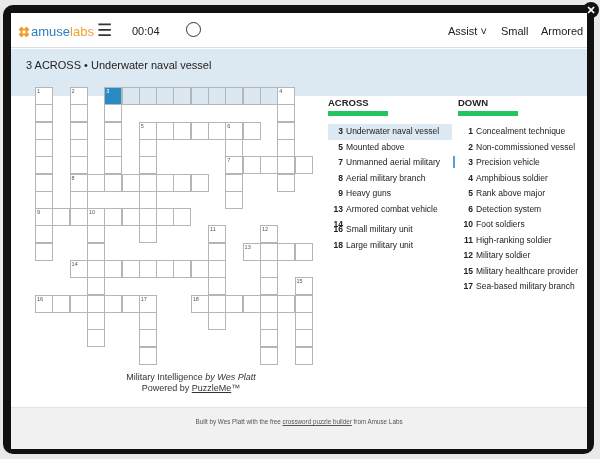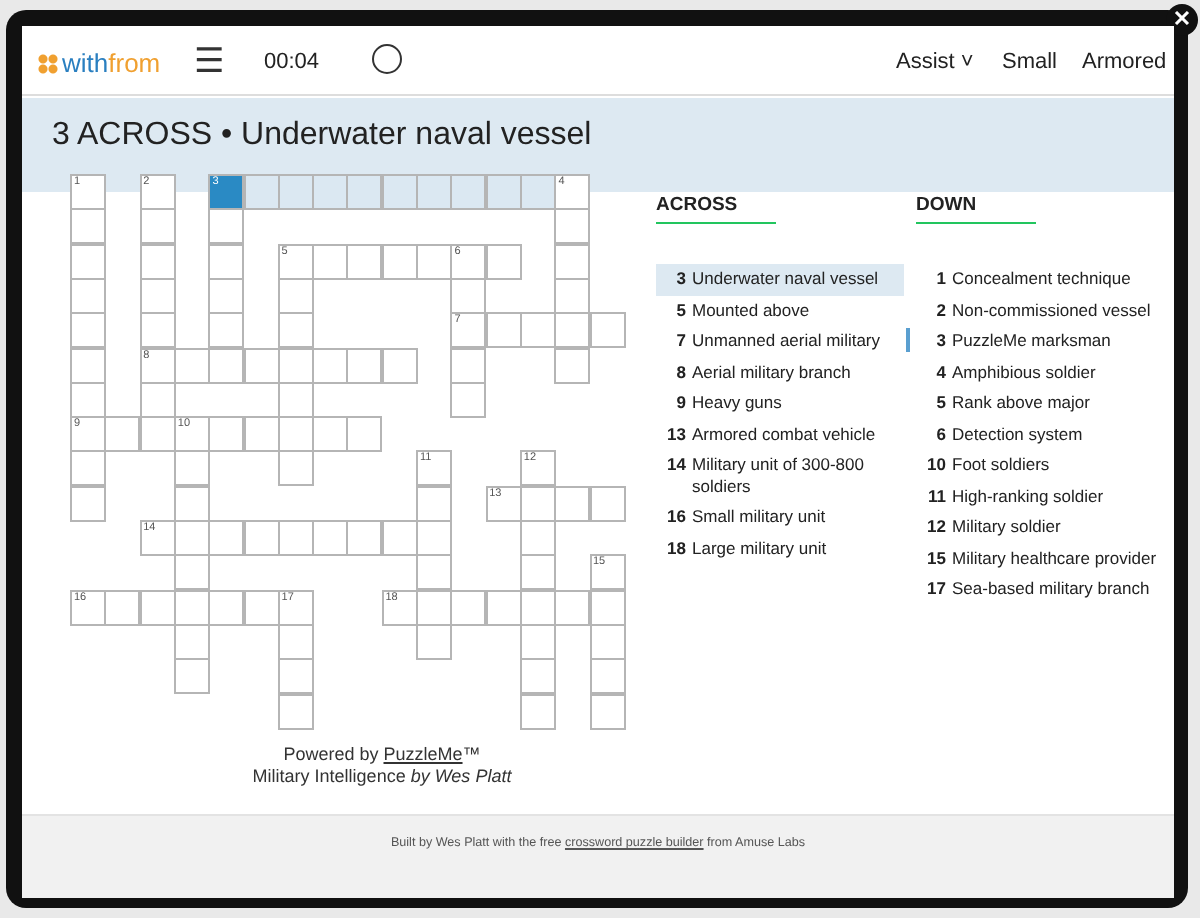--- a/index.html
+++ b/index.html
@@ -8,46 +8,46 @@
 .win{position:absolute;left:11px;top:13px;width:576px;height:436px;background:#fff;overflow:hidden}
 .close{position:absolute;left:583px;top:2px;width:16px;height:16px;border-radius:50%;background:#111;color:#fff;font-size:11px;font-weight:bold;text-align:center;line-height:16px}
 .hdr{position:absolute;left:0;top:0;width:576px;height:35px;border-bottom:1px solid #ddd}
 .logo{position:absolute;left:8px;top:11px;font-size:13px;color:#2a7fc0}
 .logo .l{color:#f0a030}
 .logo .dots{display:inline-block;width:10px;height:10px;margin-right:2px;vertical-align:-1px;background:radial-gradient(circle,#f0a030 2px,transparent 2.5px) 0 0/5px 5px}
 .menu{position:absolute;left:86px;top:7px;font-size:17px;color:#333}
 .timer{position:absolute;left:121px;top:12px;font-size:11px;color:#222}
 .addu{position:absolute;left:175px;top:9px;width:15px;height:15px;border:1.5px solid #333;border-radius:50%}
 .navr{position:absolute;top:12px;font-size:11px;color:#222}
-.clueBar{position:absolute;left:0;top:36px;width:576px;height:47px;background:#dde9f2;font-size:16px;color:#222;padding:10px 0 0 15px}
+.clueBar{position:absolute;left:0;top:36px;width:576px;height:47px;background:#dde9f2;font-size:11px;color:#222;padding:10px 0 0 15px}
 .grid{position:absolute;left:0;top:0}
 .cell{position:absolute;width:18px;height:18px;border:1px solid #b5b5b5;background:#fff}
 .cell .n{position:absolute;left:1px;top:0;font-size:5.5px;color:#555}
 .cell.hl{background:#dbe8f2}
 .cell.cur{background:#2a8ac4}
 .cell.cur .n{color:#fff}
 .title{position:absolute;left:60px;top:359px;width:240px;text-align:center;font-size:9px;color:#333;line-height:11px}
 .title u{color:#333}
 .clues{position:absolute;top:84px;font-size:8.5px;color:#222}
-.clues h3{font-size:9.5px;font-weight:bold;margin-bottom:20px;padding-bottom:3px;border-bottom:1px solid #22c55e;width:60px}
+.clues h3{font-size:9.5px;font-weight:bold;margin-bottom:8px;padding-bottom:3px;border-bottom:5px solid #22c55e;width:60px}
 .ci{position:relative;padding:2px 3px 3px 18px;line-height:10.5px;width:124px}
 .ci b{position:absolute;left:0;width:15px;text-align:right}
 .ci.act{background:#dde9f2}
 .ci.rel::before{content:"";position:absolute;left:-5px;top:1px;width:2px;height:12px;background:#5a9fd0}
 .footer{position:absolute;left:0;top:394px;width:576px;height:42px;background:#f1f1f1;border-top:1px solid #e3e3e3;font-size:6.3px;color:#555;text-align:center;padding-top:10px}
 .footer u{color:#555}
 </style>
 </head>
 <body>
 
 <div class="frame"></div>
 <div class="close">✕</div>
 <div class="win">
  <div class="hdr">
-  <div class="logo"><span class="dots"></span><span>with</span><span class="l">from</span></div>
+  <div class="logo"><span class="dots"></span><span>amuse</span><span class="l">labs</span></div>
   <div class="menu">☰</div>
   <div class="timer">00:04</div>
   <div class="addu"></div>
   <div class="navr" style="left:437px">Assist ˅</div>
   <div class="navr" style="left:490px">Small</div>
   <div class="navr" style="left:530px">Armored</div>
  </div>
  <div class="clueBar">3 ACROSS • Underwater naval vessel</div>
  <div class="grid" id="grid">
       <div class="cell" style="left: 24px; top: 74px;">
@@ -200,40 +200,40 @@
       <div class="cell" style="left: 127.8px; top: 316.2px;"></div>
       <div class="cell" style="left: 127.8px; top: 333.5px;"></div>
       <div class="cell" style="left: 179.7px; top: 281.6px;">
         <span class="n">18</span>
       </div>
       <div class="cell" style="left: 214.3px; top: 281.6px;"></div>
       <div class="cell" style="left: 231.6px; top: 281.6px;"></div>
       <div class="cell" style="left: 266.2px; top: 281.6px;"></div>
     </div>
  <div class="title">
+  <div><span>Military Intelligence</span> <i>by Wes Platt</i></div>
   <div><span>Powered by </span><u>PuzzleMe</u><span>™</span></div>
-  <div><span>Military Intelligence</span> <i>by Wes Platt</i></div>
  </div>
  <div class="clues" style="left:317px" id="across">
       <h3>ACROSS</h3>
       <div class="ci act"><b>3</b><span>Underwater naval vessel</span></div>
       <div class="ci"><b>5</b><span>Mounted above</span></div>
       <div class="ci"><b>7</b><span>Unmanned aerial military</span></div>
       <div class="ci"><b>8</b><span>Aerial military branch</span></div>
       <div class="ci"><b>9</b><span>Heavy guns</span></div>
       <div class="ci"><b>13</b><span>Armored combat vehicle</span></div>
-      <div class="ci"><b>14</b><span>Military unit of 300-800 soldiers</span></div>
+      <div class="ci"><b>14</b></div>
       <div class="ci"><b>16</b><span>Small military unit</span></div>
       <div class="ci"><b>18</b><span>Large military unit</span></div>
     </div>
  <div class="clues" style="left:447px" id="down">
       <h3>DOWN</h3>
       <div class="ci"><b>1</b><span>Concealment technique</span></div>
       <div class="ci"><b>2</b><span>Non-commissioned vessel</span></div>
-      <div class="ci rel"><b>3</b><span>PuzzleMe marksman</span></div>
+      <div class="ci rel"><b>3</b><span>Precision vehicle</span></div>
       <div class="ci"><b>4</b><span>Amphibious soldier</span></div>
       <div class="ci"><b>5</b><span>Rank above major</span></div>
       <div class="ci"><b>6</b><span>Detection system</span></div>
       <div class="ci"><b>10</b><span>Foot soldiers</span></div>
       <div class="ci"><b>11</b><span>High-ranking soldier</span></div>
       <div class="ci"><b>12</b><span>Military soldier</span></div>
       <div class="ci"><b>15</b><span>Military healthcare provider</span></div>
       <div class="ci"><b>17</b><span>Sea-based military branch</span></div>
     </div>
  <div class="footer"><span>Built by Wes Platt with the free </span><u>crossword puzzle builder</u><span> from Amuse Labs</span></div>

